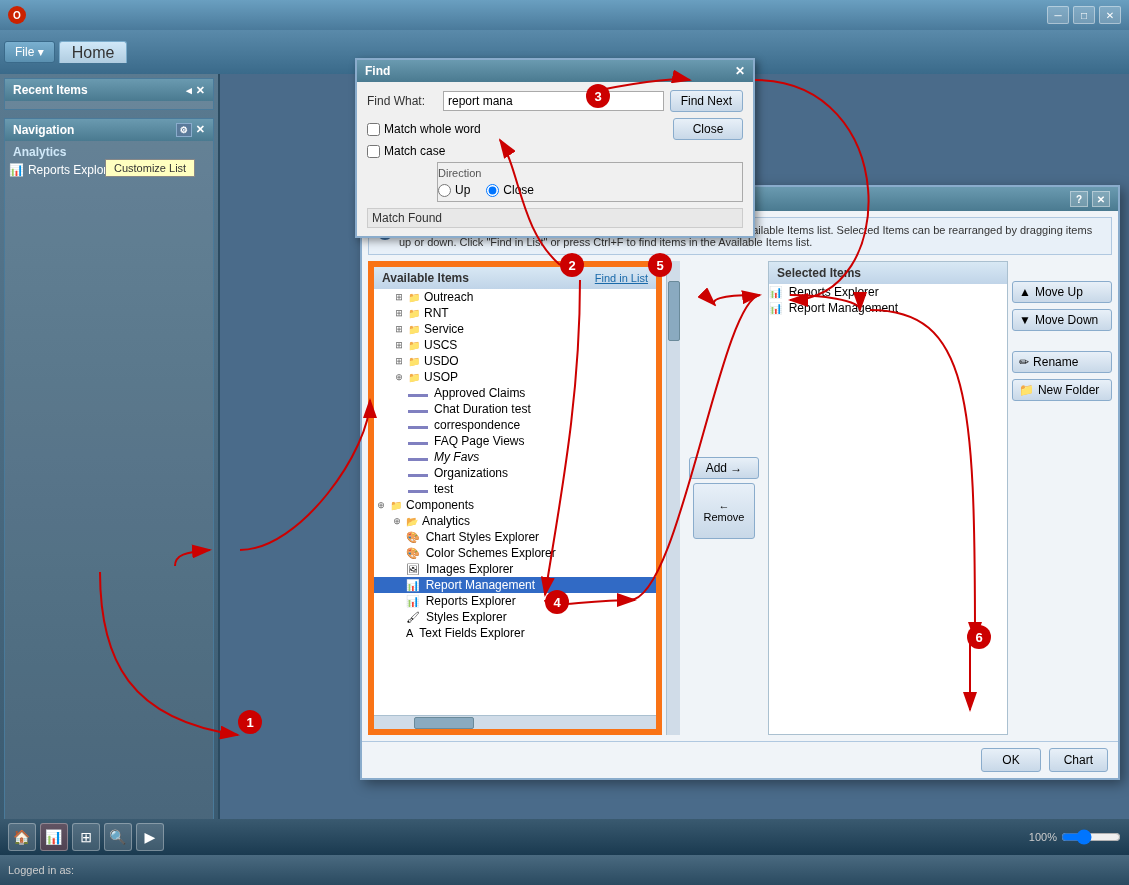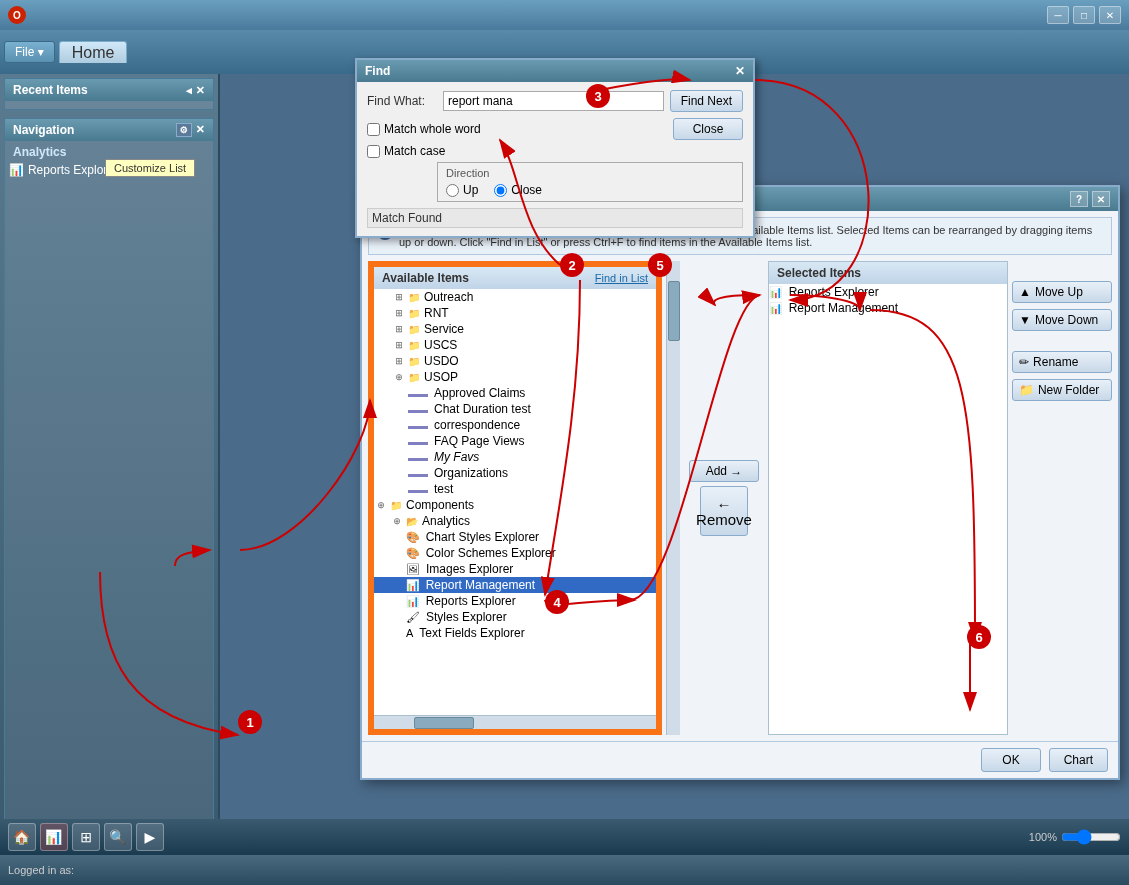--- a/index.html
+++ b/index.html
@@ -228,21 +228,21 @@
       padding: 3px 10px;
       font-size: 12px;
       cursor: pointer;
       min-width: 70px;
     }
     .find-checkbox-row {
       display: flex; align-items: center; gap: 4px; margin-bottom: 4px;
     }
     .direction-box {
       border: 1px solid #aaa;
-      padding: 4px 8px;
+      padding: 4px 0;
       margin-left: 70px;
       margin-bottom: 6px;
     }
     .direction-title { font-size: 11px; color: #555; margin-bottom: 4px; }
     .direction-options { display: flex; gap: 16px; align-items: center; }
     .radio-label { display: flex; align-items: center; gap: 4px; font-size: 12px; }
     .status-label {
       font-size: 12px;
       color: #333;
       padding: 2px 4px;
@@ -353,25 +353,25 @@
       padding: 3px 8px;
       font-size: 12px;
       cursor: pointer;
       display: flex; align-items: center; gap: 4px;
       width: 70px; justify-content: center;
     }
     .remove-btn {
       background: linear-gradient(to bottom, #e8f0f8, #c8d8e8);
       border: 1px solid #8aaccc;
       border-radius: 3px;
-      padding: 7px 8px;
-      font-size: 15px;
+      padding: 15px 8px;
+      font-size: 11px;
       cursor: pointer;
       display: flex; align-items: center; gap: 4px;
-      width: 48px; justify-content: center;
+      width: 62px; justify-content: center;
     }
 
     
     .selected-panel {
       width: 240px;
       border: 1px solid #aac0d0;
       background: white;
       display: flex; flex-direction: column;
     }
     .right-buttons {

